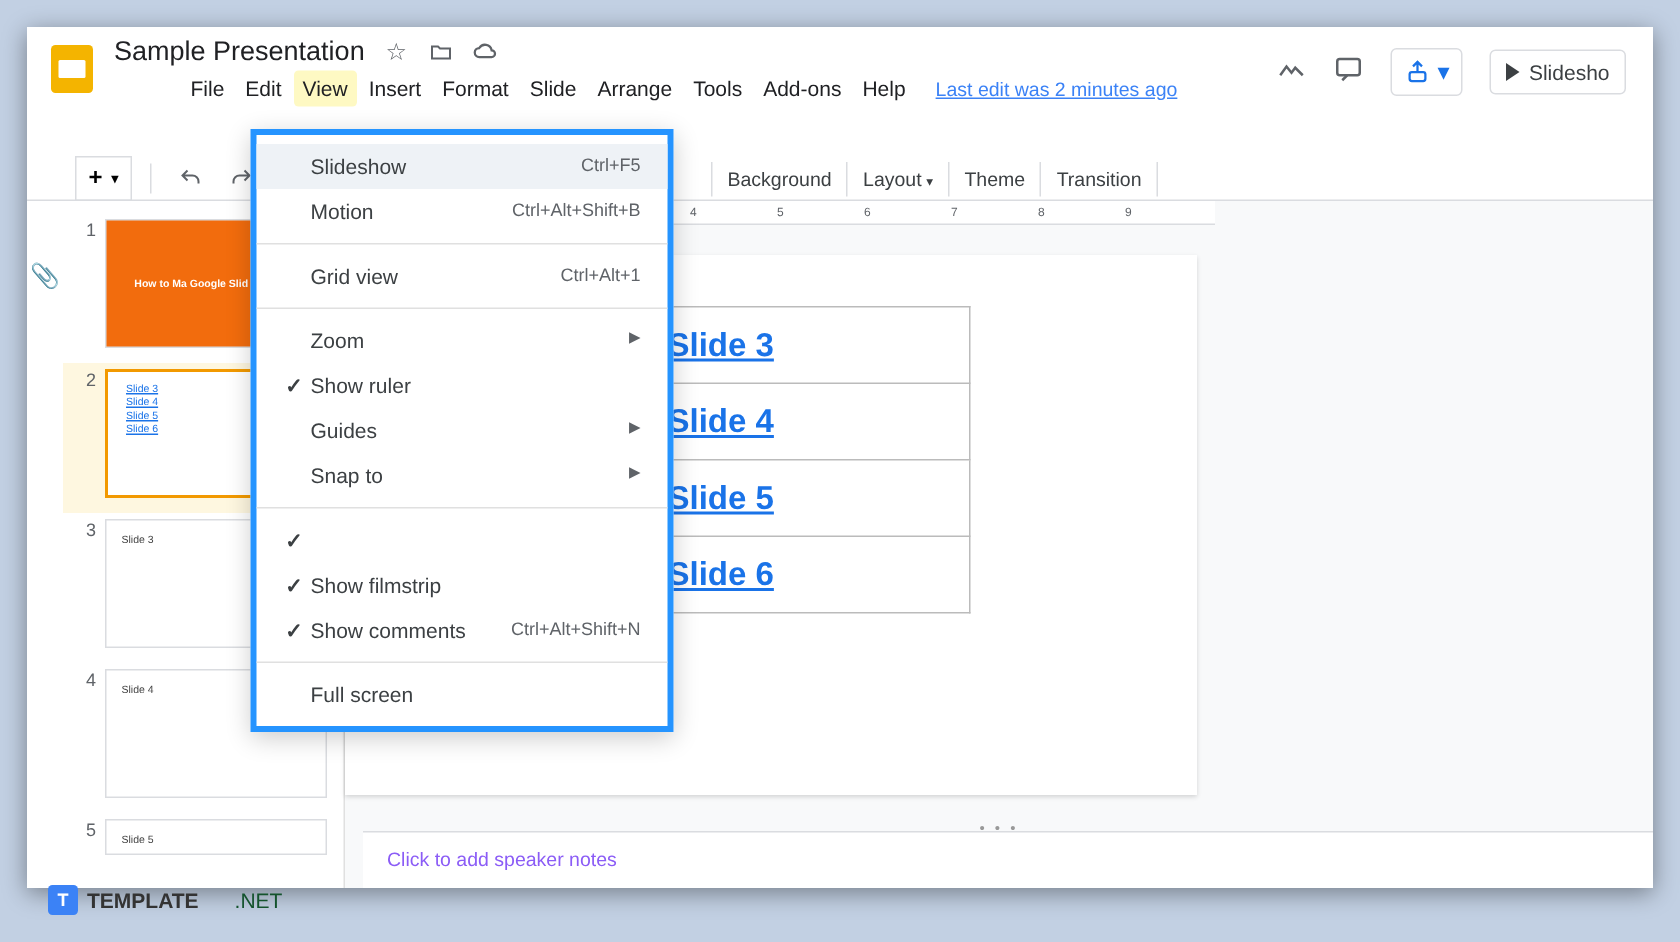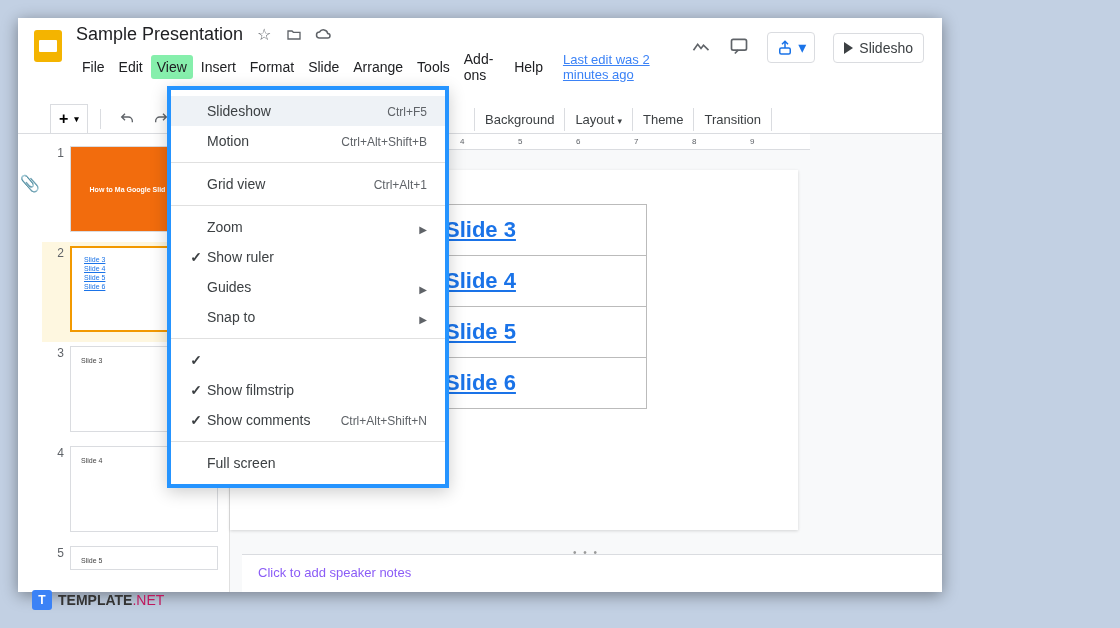--- a/index.html
+++ b/index.html
@@ -1,27 +1,27 @@
 <!DOCTYPE html>
 <html><head>
 <meta charset="utf-8">
 <style>
   * { margin: 0; padding: 0; box-sizing: border-box; }
   body { font-family: Arial, sans-serif; background: #c2d0e3; width: 1120px; height: 628px; overflow: hidden; position: relative; }
-  .app-frame { position: absolute; left: 18px; top: 18px; width: 924px; height: 574px; background: #fff; box-shadow: 0 3px 15px rgba(0,0,0,.4); overflow: hidden; }
+  .app-frame { position: absolute; left: 18px; top: 18px; width: 1084px; height: 574px; background: #fff; box-shadow: 0 3px 15px rgba(0,0,0,.4); overflow: hidden; }
   .header { display: flex; align-items: flex-start; padding: 6px 14px 0 12px; gap: 10px; }
   .logo { width: 36px; height: 36px; margin-top: 4px; flex-shrink: 0; }
   .logo svg { width: 36px; height: 36px; }
   .title-block { flex: 1; }
   .title-row { display: flex; align-items: center; gap: 12px; }
   .doc-title { font-size: 18px; color: #202124; }
   .title-icon { color: #5f6368; width: 18px; height: 18px; display: flex; align-items: center; justify-content: center; }
-  .menubar { display: flex; gap: 2px; margin-top: 2px; font-size: 14px; color: #202124; align-items: center; }
+  .menubar { display: flex; gap: 2px; margin-top: 2px; font-size: 14px; color: #202124; align-items: center; margin-left: 45px; }
   .menubar span { padding: 4px 6px; }
-  .menubar .active { background: #86efac; border-radius: 3px; }
+  .menubar .active { background: #fef9c3; border-radius: 3px; }
   .last-edit { color: #3b82f6; text-decoration: underline; margin-left: 6px; font-size: 13px; }
   .header-right { display: flex; align-items: center; gap: 18px; margin-top: 8px; padding-right: 4px; }
   .hdr-icon { color: #5f6368; }
   .share-btn { border: 1px solid #dadce0; border-radius: 4px; padding: 5px 8px; display: flex; align-items: center; gap: 4px; color: #1a73e8; }
   .slideshow-btn { border: 1px solid #dadce0; border-radius: 4px; padding: 6px 10px; display: flex; align-items: center; gap: 6px; color: #3c4043; font-size: 14px; }
   .slideshow-btn .tri { width: 0; height: 0; border-top: 6px solid transparent; border-bottom: 6px solid transparent; border-left: 9px solid #3c4043; }
   .tb-btn { padding: 4px 6px; border-radius: 3px; display: flex; align-items: center; }
   .tb-new { border: 1px solid #dadce0; padding: 5px 8px; display: flex; align-items: center; gap: 4px; font-size: 16px; font-weight: bold; }
   .tb-sep { width: 1px; height: 20px; background: #dadce0; margin: 0 6px; }
   .tb-zone { position: absolute; left: 456px; top: 90px; display: flex; gap: 0; }
@@ -43,29 +43,29 @@
   .canvas-area { flex: 1; background: #f8f9fa; position: relative; }
   .ruler { height: 16px; background: #fff; border-bottom: 1px solid #dadce0; position: relative; font-size: 8px; color: #5f6368; width: 580px; margin-left: 0; display: flex; align-items: center; }
   .ruler span { position: absolute; }
   .slide-canvas { width: 568px; height: 360px; background: #fff; margin: 20px auto 0 0; box-shadow: 0 1px 3px rgba(0,0,0,.15); position: relative; }
   .slide-table { position: absolute; left: 186px; top: 34px; border-collapse: collapse; }
   .slide-table td { border: 1px solid #bbb; padding: 12px 28px; width: 230px; }
   .slide-table a { color: #1a73e8; font-size: 22px; font-weight: bold; text-decoration: underline; }
   .notes { background: #fff; border-top: 1px solid #dadce0; padding: 10px 16px; font-size: 13px; color: #8b5cf6; position: absolute; bottom: 0; left: 224px; right: 0; height: 38px; }
   .drag-handle { position: absolute; left: 50%; bottom: 40px; transform: translateX(-50%); color: #999; font-size: 10px; letter-spacing: 2px; }
   .view-menu { position: absolute; left: 149px; top: 68px; width: 282px; background: #fff; border: 4px solid #2594ff; box-shadow: 0 4px 16px rgba(0,0,0,.2); padding: 6px 0; z-index: 100; }
-  .menu-item { display: flex; align-items: flex-end; padding: 7px 18px 7px 14px; font-size: 14px; color: #3c4043; }
+  .menu-item { display: flex; align-items: flex-start; padding: 7px 18px 7px 14px; font-size: 14px; color: #3c4043; }
   .menu-item.hl { background: #eef2f6; }
   .menu-check { width: 22px; display: flex; justify-content: center; font-weight: bold; }
   .menu-label { flex: 1; }
   .menu-shortcut { font-size: 12px; color: #5f6368; }
   .menu-arrow { font-size: 10px; color: #5f6368; }
   .menu-sep { height: 1px; background: #e0e0e0; margin: 6px 0; }
   .watermark { position: absolute; left: 32px; bottom: 18px; display: flex; align-items: center; gap: 6px; font-weight: bold; color: #333; font-size: 14px; }
-  .watermark .net { font-weight: normal; color: #be185d; }
+  .watermark .net { font-weight: normal; color: #14532d; margin-left: 24px; }
   .wm-icon { width: 20px; height: 20px; background: #3b82f6; border-radius: 3px; display: flex; align-items: center; justify-content: center; color: #fff; font-size: 12px; font-weight: bold; }
   .toolbar-row { position: absolute; top: 86px; left: 0; right: 0; height: 30px; border-bottom: 1px solid #dadce0; display: flex; align-items: center; padding-left: 32px; gap: 6px; }
   .toolbar-row .tb-btn svg { width: 16px; height: 16px; }
 </style>
 </head>
 <body>
 
 <div class="app-frame">
 
   <div class="header">

